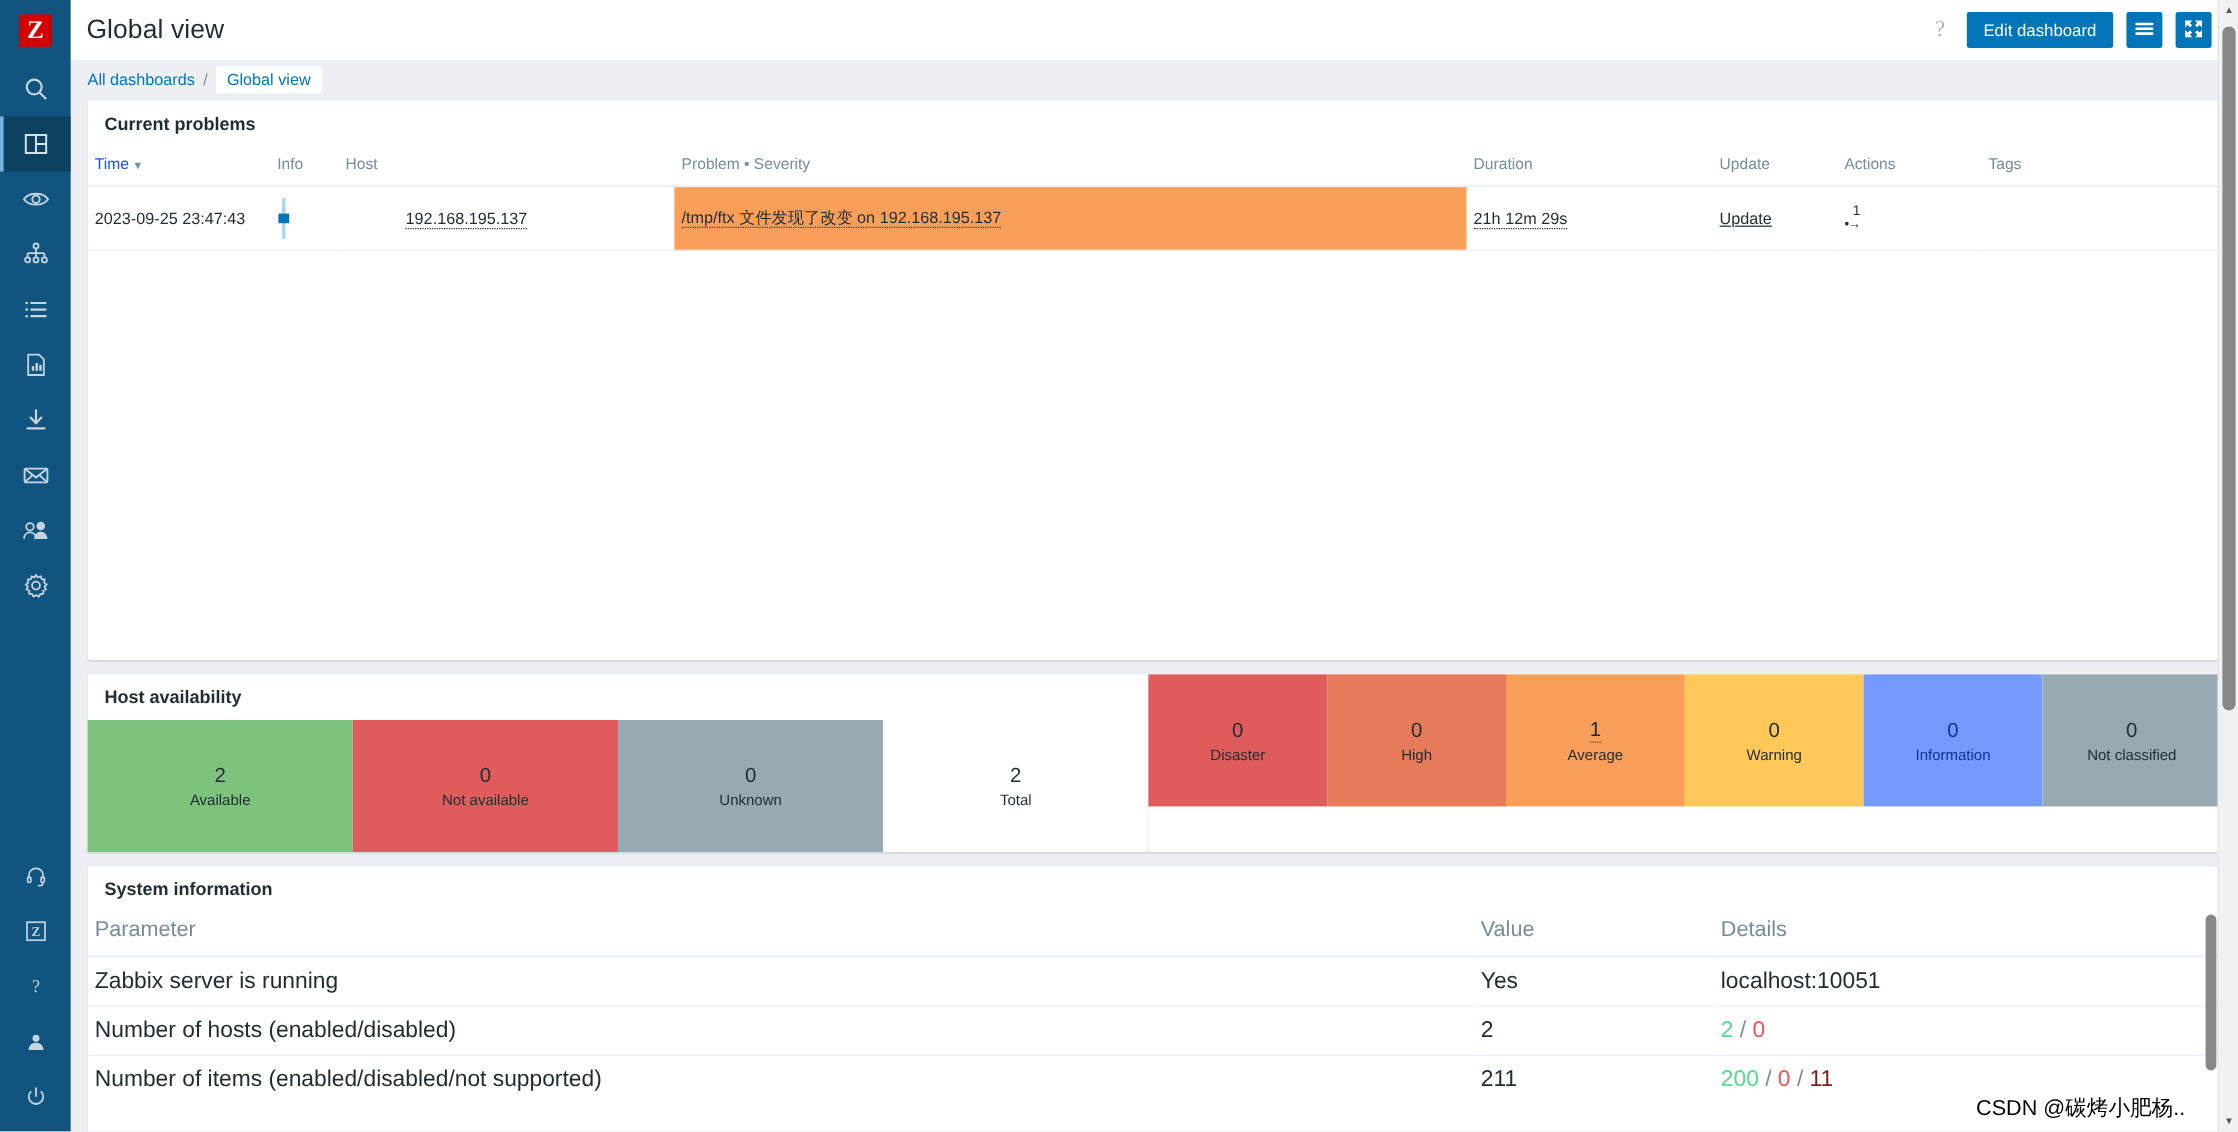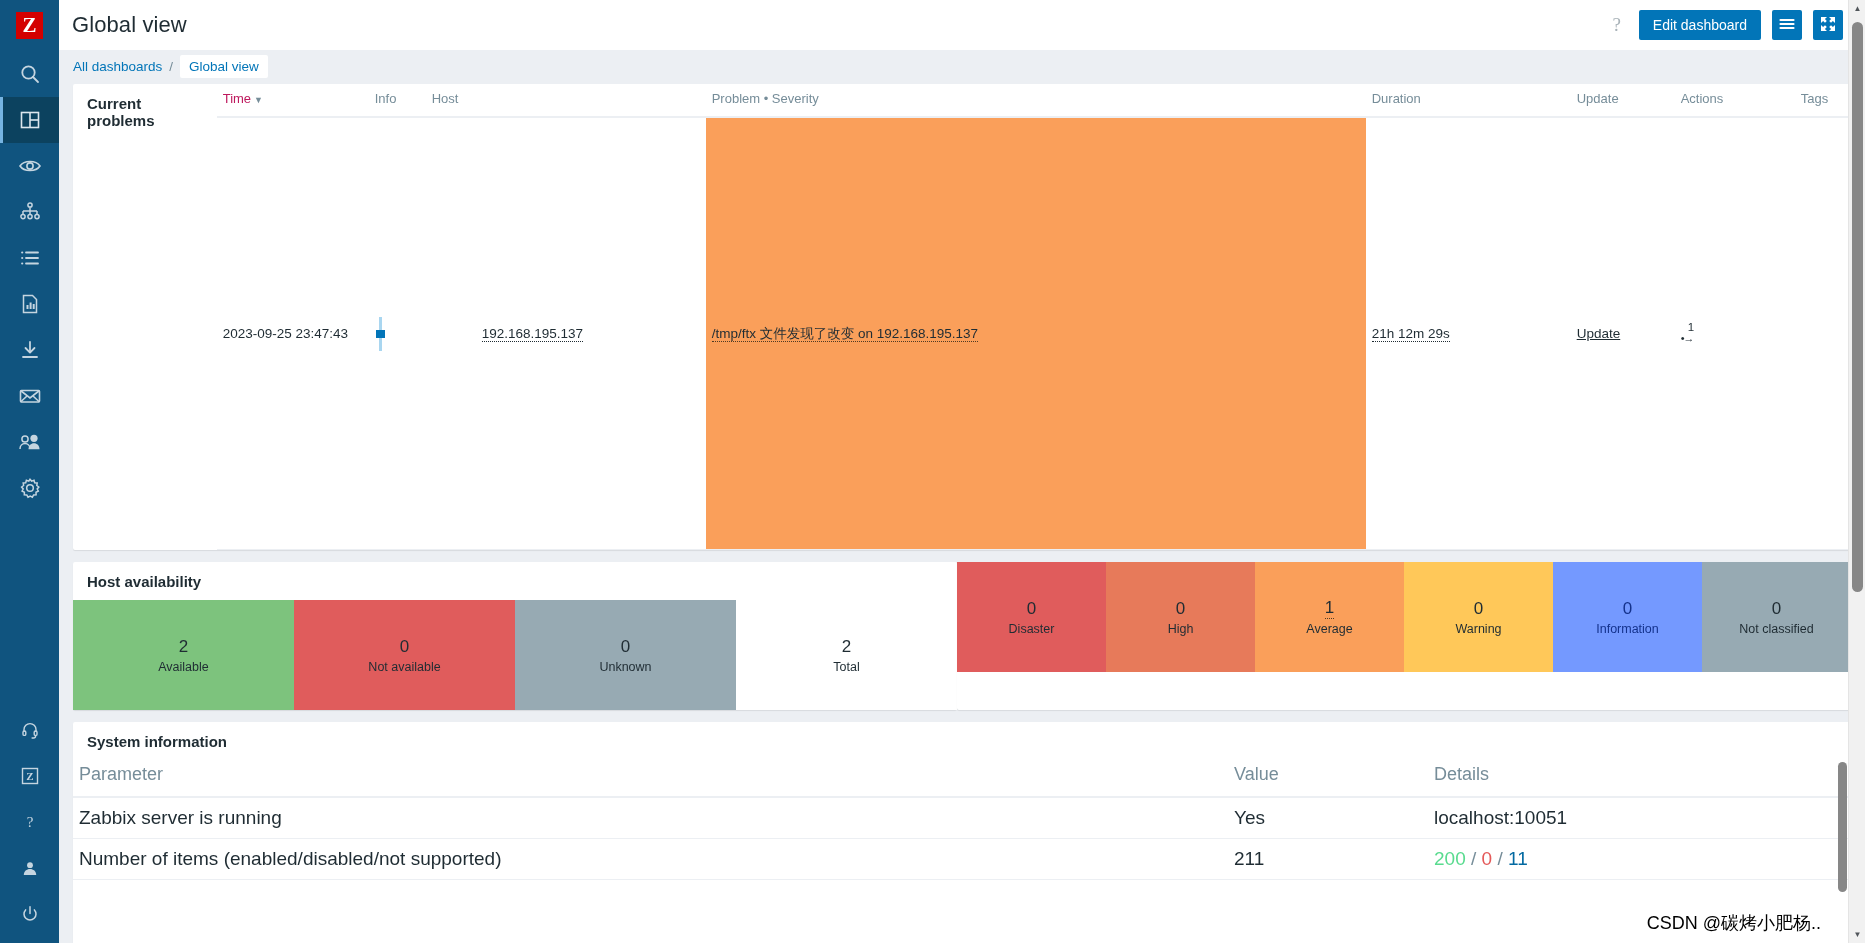--- a/index.html
+++ b/index.html
@@ -94,35 +94,35 @@
     border-radius: 2px;
     position: relative;
   }
   .widget-title {
     font-size: 15px; font-weight: bold; color: #1f2c33;
     padding: 11px 14px 10px 14px;
   }
 
   #problems-widget {
     margin: 2px 14px 0 14px; height: 466px;
-    display: flex; flex-direction: row; overflow: hidden;
+    display: flex; flex-direction: column; overflow: hidden;
   }
   table.ztable { width: 100%; border-collapse: collapse; table-layout: fixed; }
   table.ztable th {
     font-size: 13px; font-weight: normal; color: #768d99;
     text-align: left; padding: 7px 6px 10px 6px;
     border-bottom: 2px solid #eceff3; vertical-align: bottom;
   }
   table.ztable td {
     font-size: 13.5px; color: #1f2c33;
     padding: 9px 6px; vertical-align: middle;
     border-bottom: 1px solid #eceff3;
   }
   th.ta-right { text-align: right; }
-  .sort-link { color: #be185d; cursor: pointer; }
+  .sort-link { color: #1d4ed8; cursor: pointer; }
   .caret-down { font-size: 9px; margin-left: 3px; }
   .dotted { border-bottom: 1px dotted #1f2c33; cursor: pointer; }
   .sev-average-cell {
     background: #fa9f5a; padding: 9px 6px;
   }
   .sev-average-cell .dotted { border-bottom-color: #4f3a23; }
   .info-bar {
     width: 3px; height: 34px; background: #a9d6f0;
     position: relative; margin-left: 4px;
   }
@@ -160,21 +160,21 @@
     text-align: left; padding: 4px 6px 11px 6px;
     border-bottom: 2px solid #eceff3;
   }
   table.sysinfo td {
     font-size: 19px; color: #1f2c33; padding: 9px 6px;
     border-bottom: 1px solid #eceff3;
   }
   .ok { color: #59db8f; }
   .green { color: #59db8f; }
   .red { color: #e45959; }
-  .grey { color: #0369a1; }
+  .grey { color: #7f1d1d; }
   .sep { color: #768d99; }
 
   
   #page-scrollbar {
     position: absolute; right: 0; top: 0;
     width: 17px; height: 943px; background: #f1f1f1;
     border-left: 1px solid #e4e4e4;
   }
   #page-scrollbar .arrow-up, #page-scrollbar .arrow-down {
     position: absolute; left: 0; width: 17px; height: 17px;
@@ -535,20 +535,27 @@
           </thead>
           <tbody>
             <tr>
               <td>Zabbix server is running</td>
               <td class="ok">Yes</td>
               <td>
                 <span>localhost:10051</span>
               </td>
             </tr>
             <tr>
+              <td>Number of hosts (enabled/disabled)</td>
+              <td>2</td>
+              <td>
+                <span class="green">2</span><span class="sep"> / </span><span class="red">0</span>
+              </td>
+            </tr>
+            <tr>
               <td>Number of items (enabled/disabled/not supported)</td>
               <td>211</td>
               <td>
                 <span class="green">200</span><span class="sep"> / </span><span class="red">0</span><span class="sep"> / </span><span class="grey">11</span>
               </td>
             </tr>
           </tbody>
         </table>
       </div>
       <div id="inner-thumb"></div>

